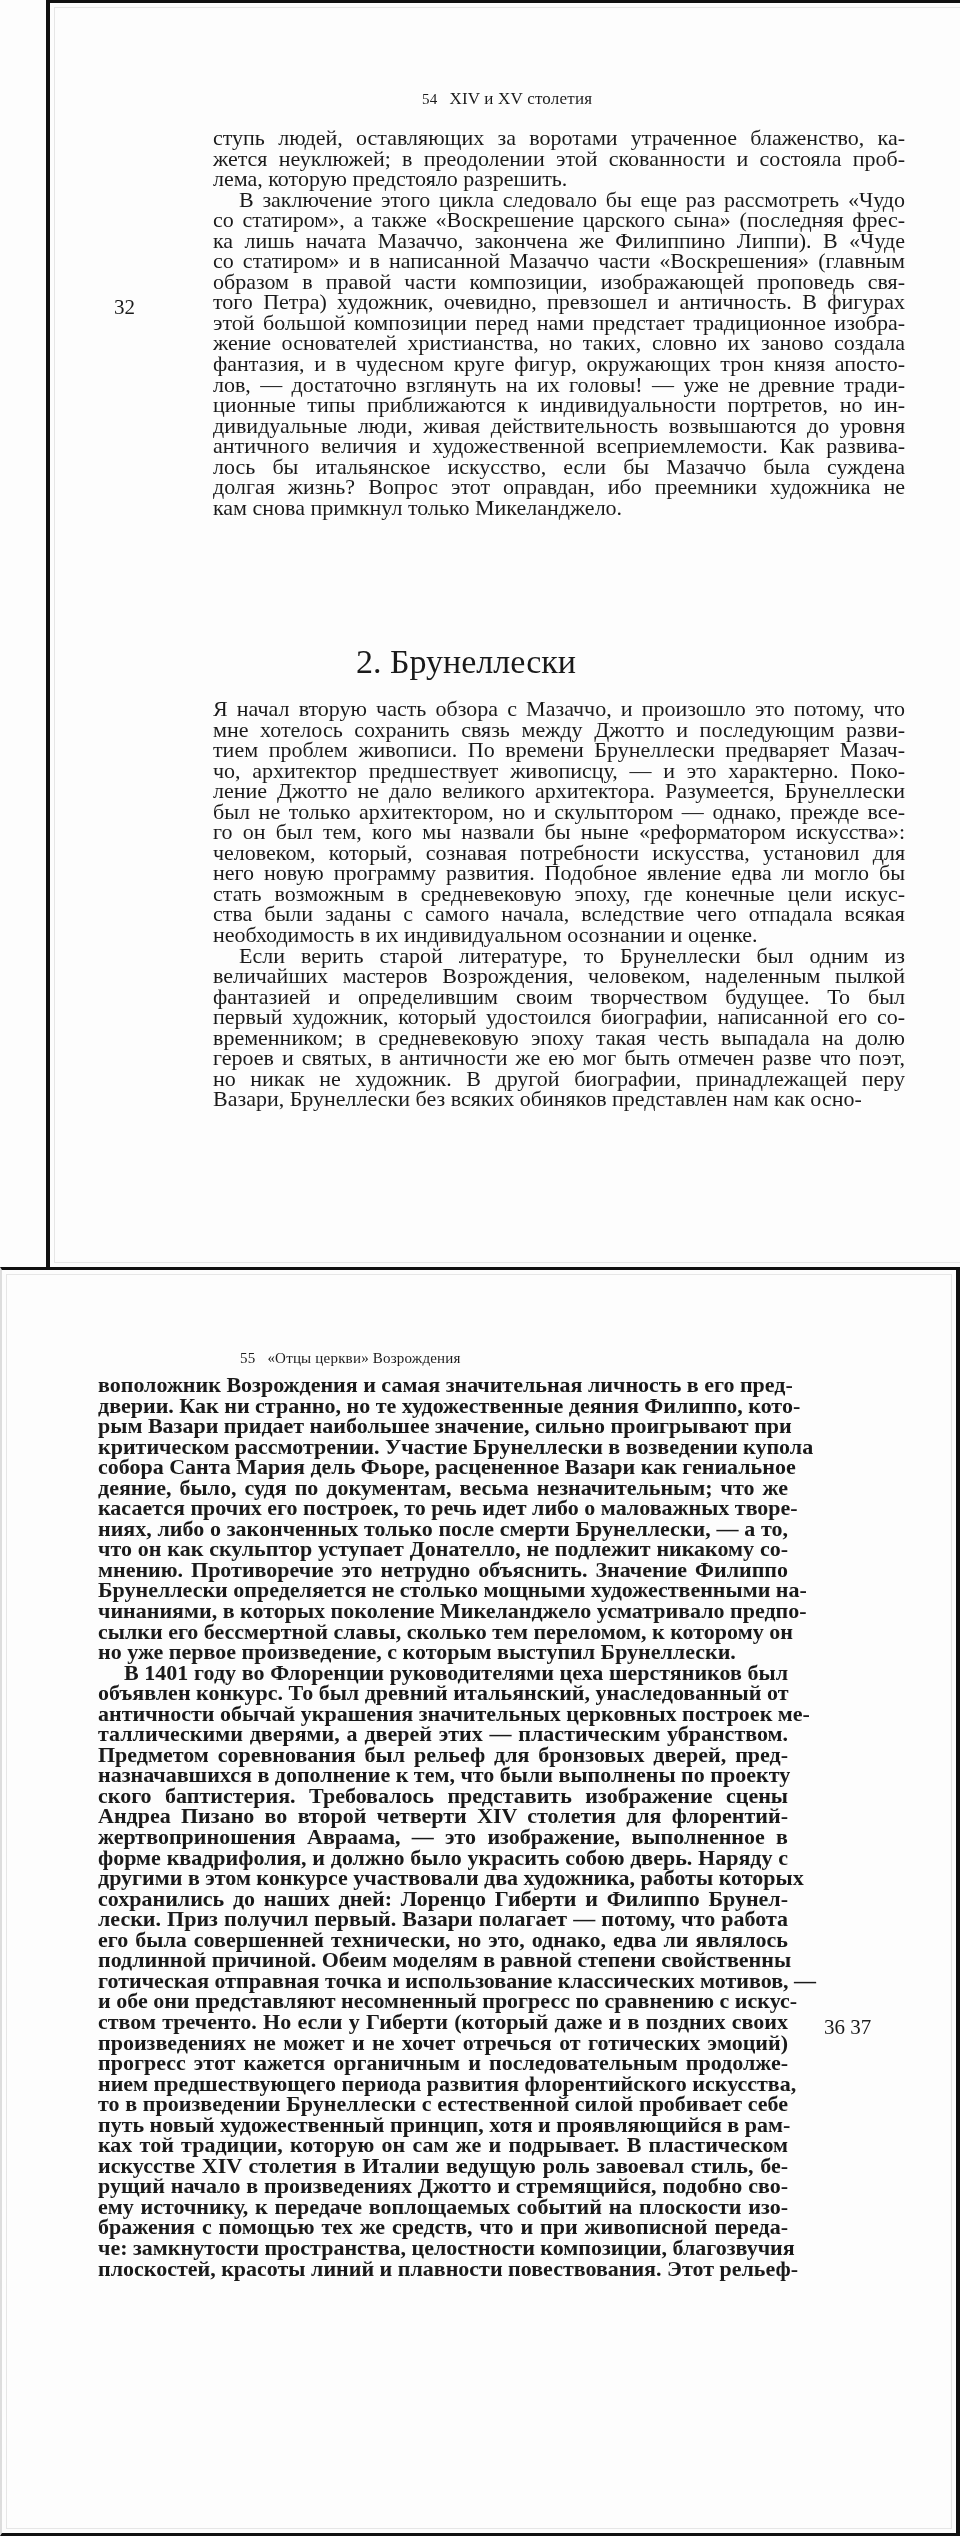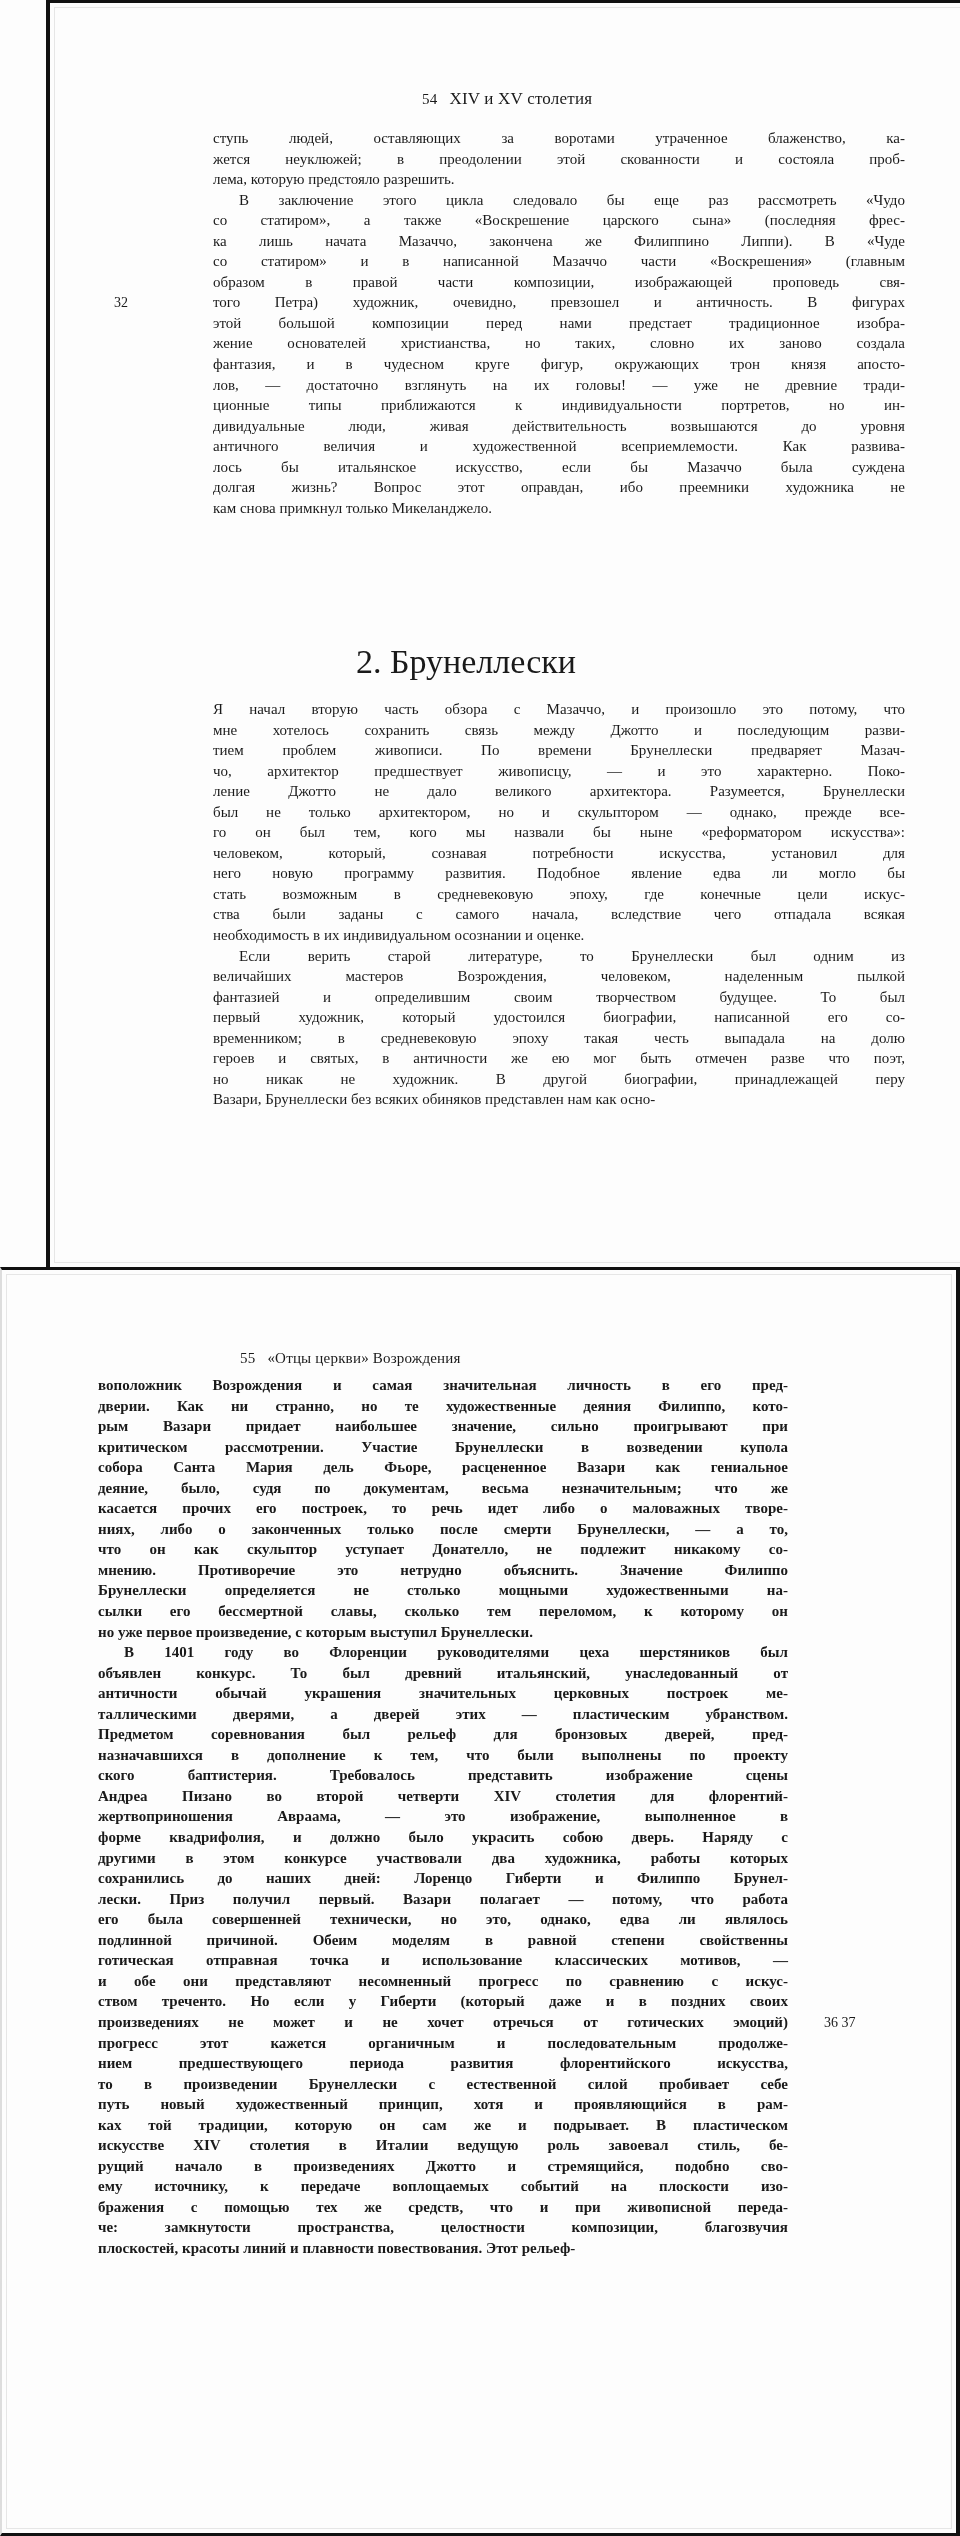--- a/index.html
+++ b/index.html
@@ -5,25 +5,25 @@
   html, body { margin:0; padding:0; background:#fdfdfd; }
   body { width:960px; height:2536px; position:relative; overflow:hidden;
          font-family:"Liberation Serif","DejaVu Serif",serif; color:#1a1a1a; }
   .page { position:absolute; left:0; width:960px; background:#fdfdfd; box-sizing:border-box; }
   #page1 { top:0; height:1267px; border-left:4px solid #111; border-top:3px solid #111; border-right:2px solid #ddd;margin-left:46px; }
   #page2 { top:1267px; height:1269px; border-top:3px solid #111; border-left:2px solid #ddd; border-bottom:3px solid #111; border-right:4px solid #111; }
   .inner-frame { position:absolute; inset:4px; border:1px solid #e6e6e6; pointer-events:none; }
   .running-head { position:absolute; font-size:15px; letter-spacing:0.2px; white-space:nowrap; }
   .running-head .pn { margin-right:12px; }
   .running-head .big { font-size:17px; }
-  .column { position:absolute; font-size:15px; line-height:20.55px; text-align:justify; }
+  .column { position:absolute; font-size:22px; line-height:20.55px; text-align:justify; }
   .column .line { display:block; text-align:justify; text-align-last:justify; white-space:nowrap; height:20.55px; overflow:visible; }
   .column .line.last { text-align-last:left; }
   .section-title { position:absolute; font-size:34px; white-space:nowrap; }
-  .margin-note { position:absolute; font-size:14px; white-space:nowrap; }
+  .margin-note { position:absolute; font-size:21px; white-space:nowrap; }
 </style>
 </head>
 <body>
 
 <div class="page" id="page1">
   <div class="inner-frame"></div>
   <div class="running-head" style="left:372px; top:86px;">
     <span class="pn">54</span><span class="big">XIV и XV столетия</span>
   </div>
   <div class="margin-note" style="left:64px; top:292px;">32</div>
@@ -84,20 +84,21 @@
       <span class="line">дверии. Как ни странно, но те художественные деяния Филиппо, кото-</span>
       <span class="line">рым Вазари придает наибольшее значение, сильно проигрывают при</span>
       <span class="line">критическом рассмотрении. Участие Брунеллески в возведении купола</span>
       <span class="line">собора Санта Мария дель Фьоре, расцененное Вазари как гениальное</span>
       <span class="line">деяние, было, судя по документам, весьма незначительным; что же</span>
       <span class="line">касается прочих его построек, то речь идет либо о маловажных творе-</span>
       <span class="line">ниях, либо о законченных только после смерти Брунеллески, — а то,</span>
       <span class="line">что он как скульптор уступает Донателло, не подлежит никакому со-</span>
       <span class="line">мнению. Противоречие это нетрудно объяснить. Значение Филиппо</span>
       <span class="line">Брунеллески определяется не столько мощными художественными на-</span>
+      <span class="line">чинаниями, в которых поколение Микеланджело усматривало предпо-</span>
       <span class="line">сылки его бессмертной славы, сколько тем переломом, к которому он</span>
       <span class="line last">но уже первое произведение, с которым выступил Брунеллески.</span>
       <span class="line" style="padding-left: 26px;">В 1401 году во Флоренции руководителями цеха шерстяников был</span>
       <span class="line">объявлен конкурс. То был древний итальянский, унаследованный от</span>
       <span class="line">античности обычай украшения значительных церковных построек ме-</span>
       <span class="line">таллическими дверями, а дверей этих — пластическим убранством.</span>
       <span class="line">Предметом соревнования был рельеф для бронзовых дверей, пред-</span>
       <span class="line">назначавшихся в дополнение к тем, что были выполнены по проекту</span>
       <span class="line">ского баптистерия. Требовалось представить изображение сцены</span>
       <span class="line">Андреа Пизано во второй четверти XIV столетия для флорентий-</span>

